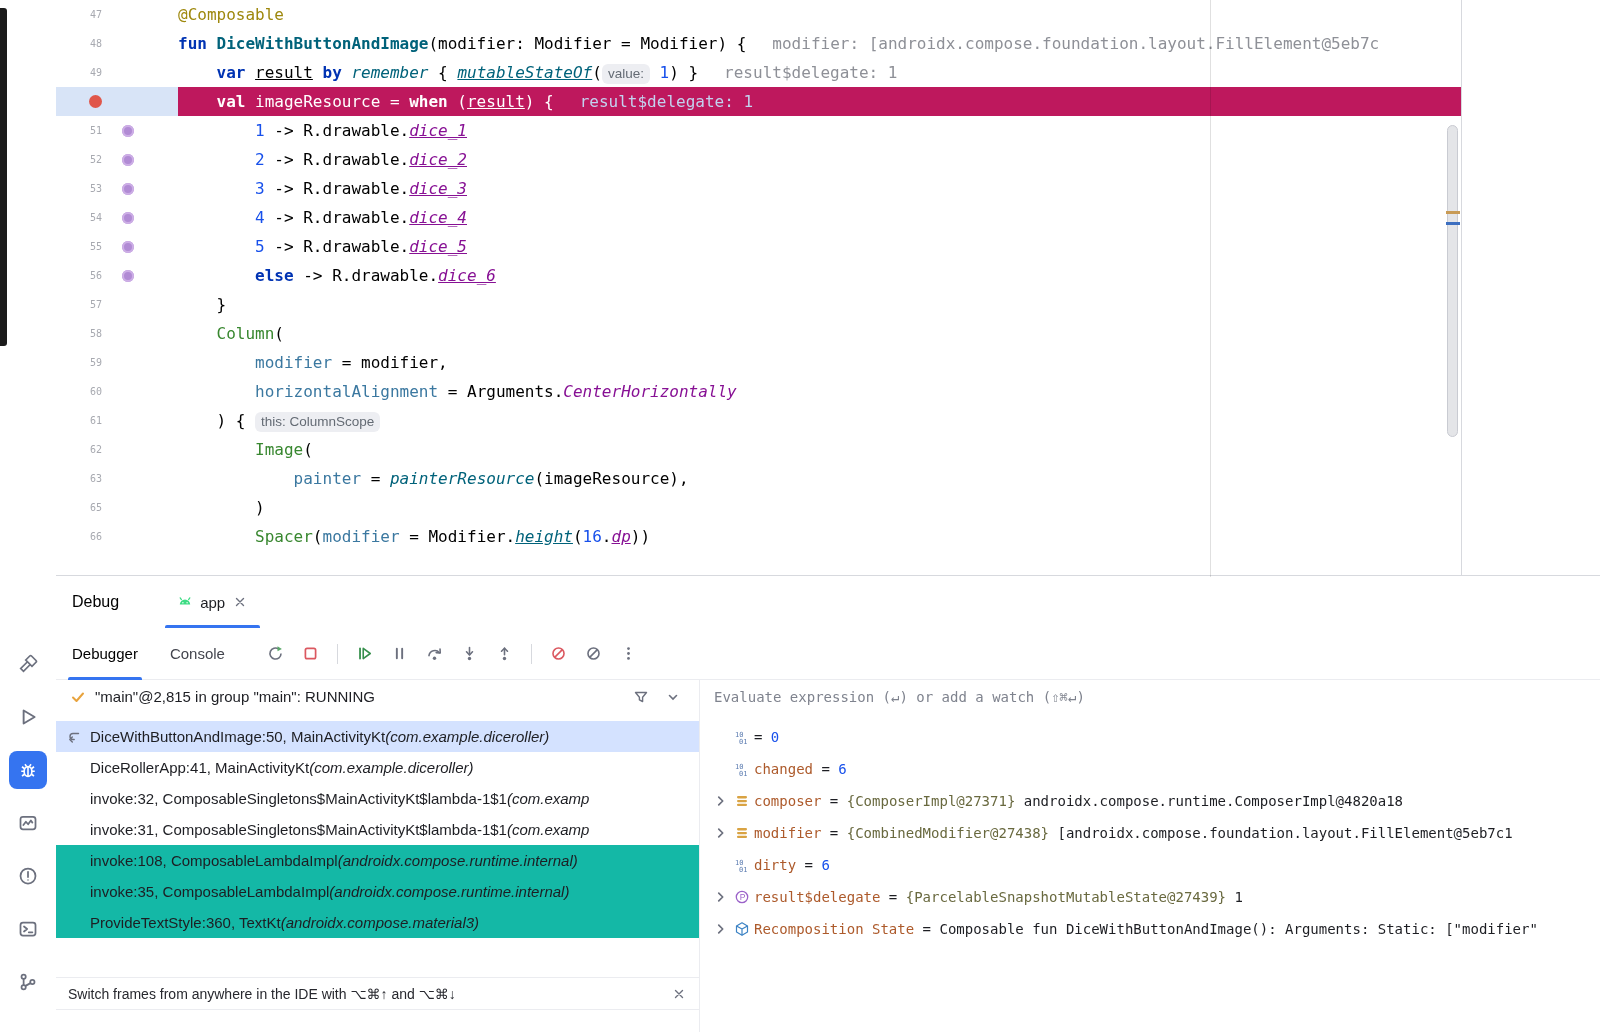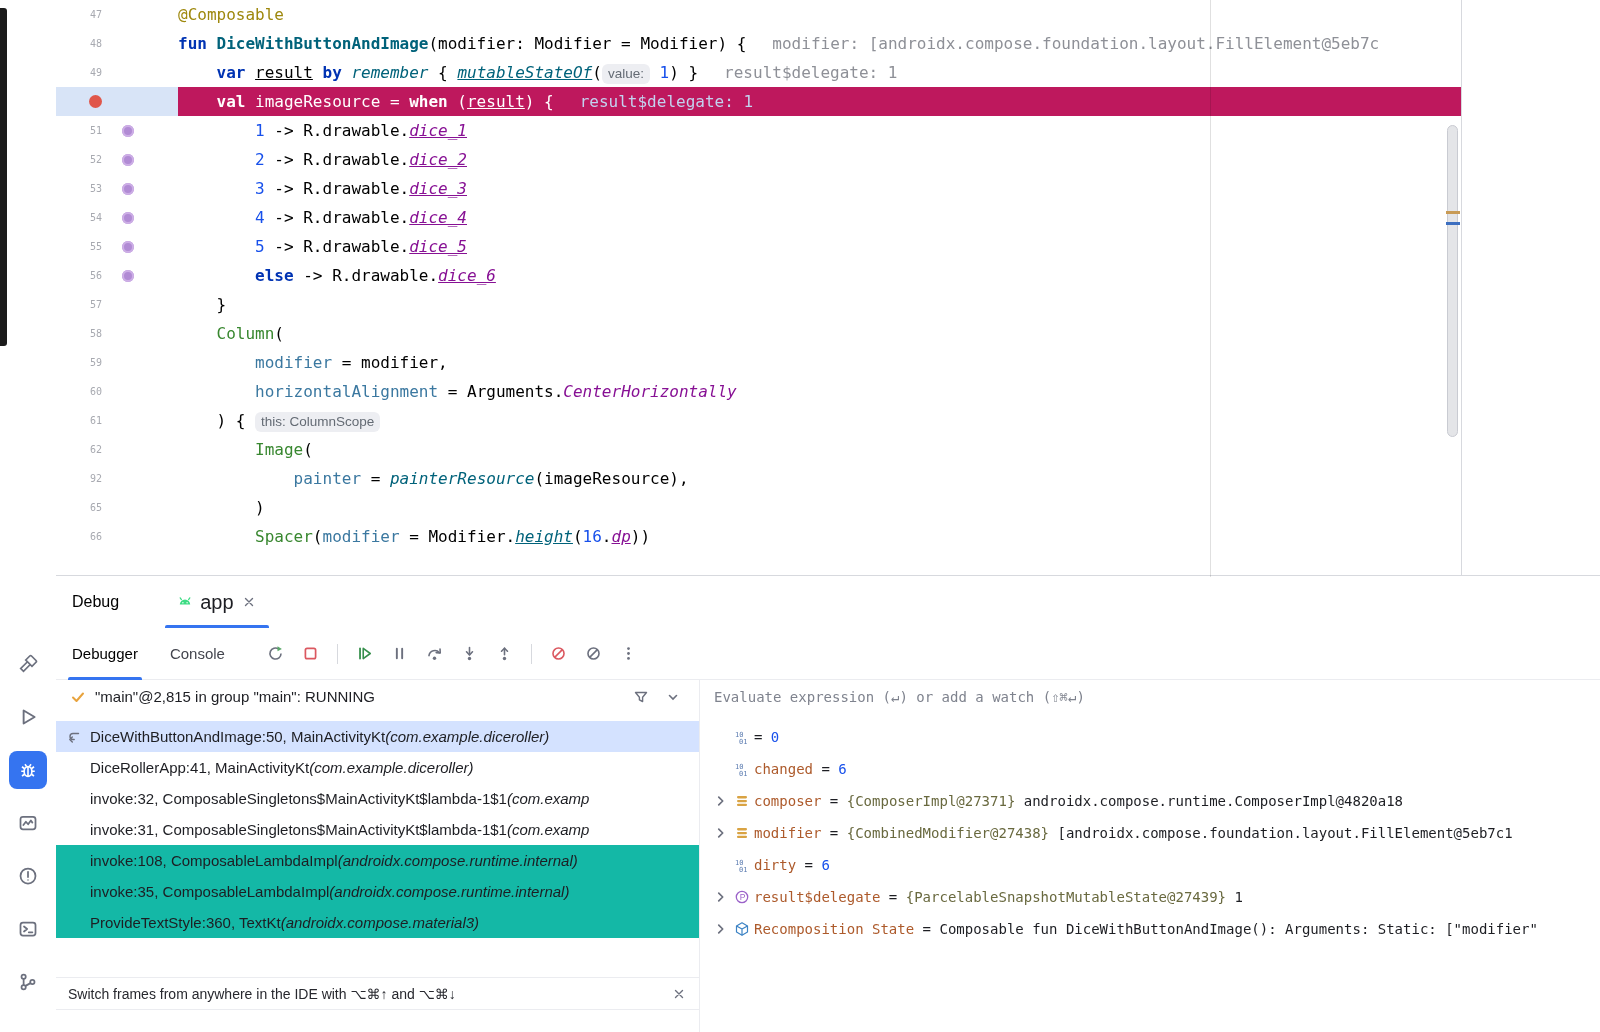--- a/index.html
+++ b/index.html
@@ -44,21 +44,21 @@
 #scroll-thumb{position:absolute;right:3px;top:125px;width:11px;height:312px;background:rgba(205,207,214,.55);
   border:1px solid #c9cbd2;border-radius:6px;z-index:4}
 .mark{position:absolute;right:1px;width:14px;height:3px;z-index:4}
 .mark1{top:211px;background:#c89b56}
 .mark2{top:222px;background:#3d6fc0}
 
 
 #bottom{position:absolute;left:56px;top:575px;right:0;bottom:0;border-top:1px solid #d7d9de;background:#fff}
 .bp-header{height:52px;display:flex;align-items:center}
 .bp-title{font-weight:normal;font-size:16px;color:#000;padding-left:16px}
-.app-tab{margin-left:46px;height:52px;display:flex;align-items:center;gap:7px;padding:0 12px;position:relative;font-size:20px}
+.app-tab{margin-left:46px;height:52px;display:flex;align-items:center;gap:7px;padding:0 12px;position:relative;font-size:15px}
 .app-tab .underline,.tab.active .underline{position:absolute;left:0;right:0;bottom:0;height:3px;background:#3574f0;border-radius:2px 2px 0 0}
 .tabs-row{height:52px;display:flex;align-items:center;border-bottom:1px solid #ebecf0}
 .tab{padding:0 16px;height:52px;display:flex;align-items:center;font-size:15px;color:#43454e;position:relative}
 .tab.active{color:#000}
 .tab.active .underline{left:12px;right:12px}
 .dbg-toolbar{display:flex;align-items:center;gap:18px;margin-left:26px}
 .tb-sep{width:1px;height:20px;background:#d7d9de}
 .tb-btn .ic svg{width:17px;height:17px}
 .panes{position:absolute;top:104px;left:0;right:0;bottom:0;display:flex}
 .pane-left{flex:0 0 644px;border-right:1px solid #ebecf0;position:relative;overflow:hidden}
@@ -277,21 +277,21 @@
         </div>
         <div class="eline">
           <div class="eg">
             <div class="lnum">62</div>
             <div class="gic"></div>
           </div>
           <div class="ecode"><span class="tk tk-pl">        </span><span class="tk tk-comp">Image</span><span class="tk tk-pl">(</span></div>
         </div>
         <div class="eline">
           <div class="eg">
-            <div class="lnum">92</div>
+            <div class="lnum">63</div>
             <div class="gic"></div>
           </div>
           <div class="ecode"><span class="tk tk-pl">            </span><span class="tk tk-na">painter</span><span class="tk tk-pl"> = </span><span class="tk tk-fc">painterResource</span><span class="tk tk-pl">(imageResource),</span></div>
         </div>
         <div class="eline">
           <div class="eg">
             <div class="lnum">65</div>
             <div class="gic"></div>
           </div>
           <div class="ecode"><span class="tk tk-pl">        )</span></div>

